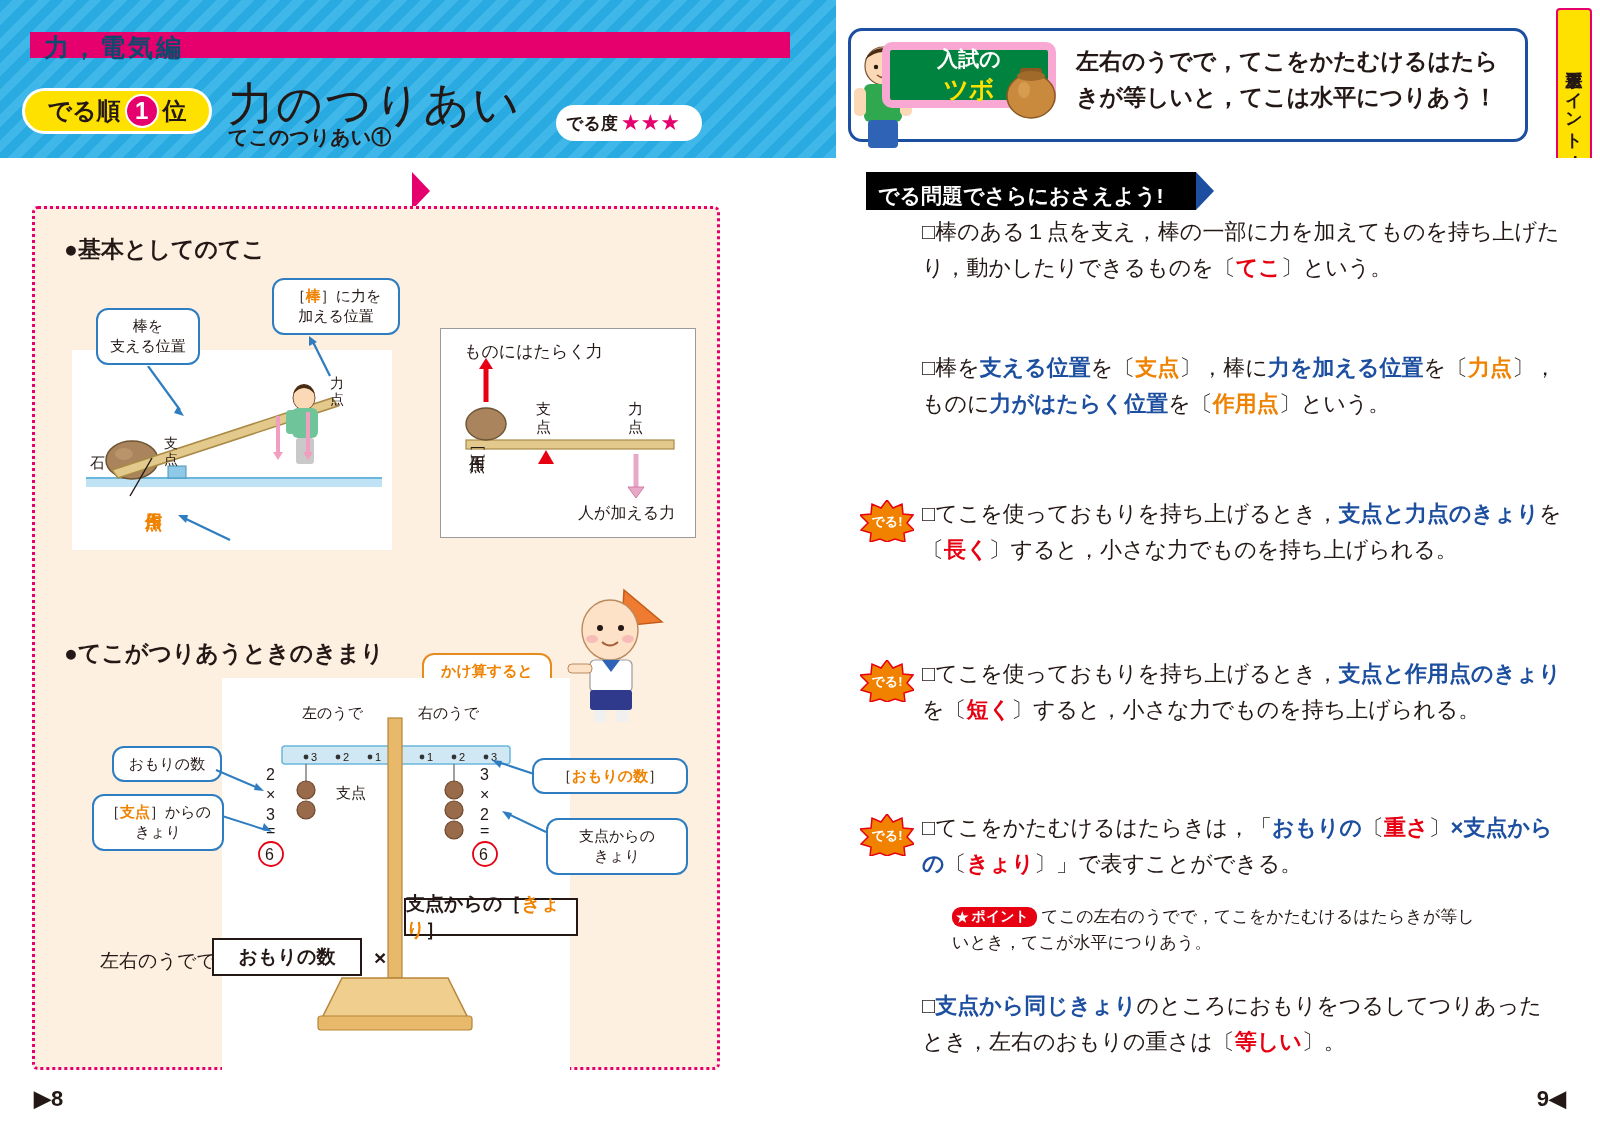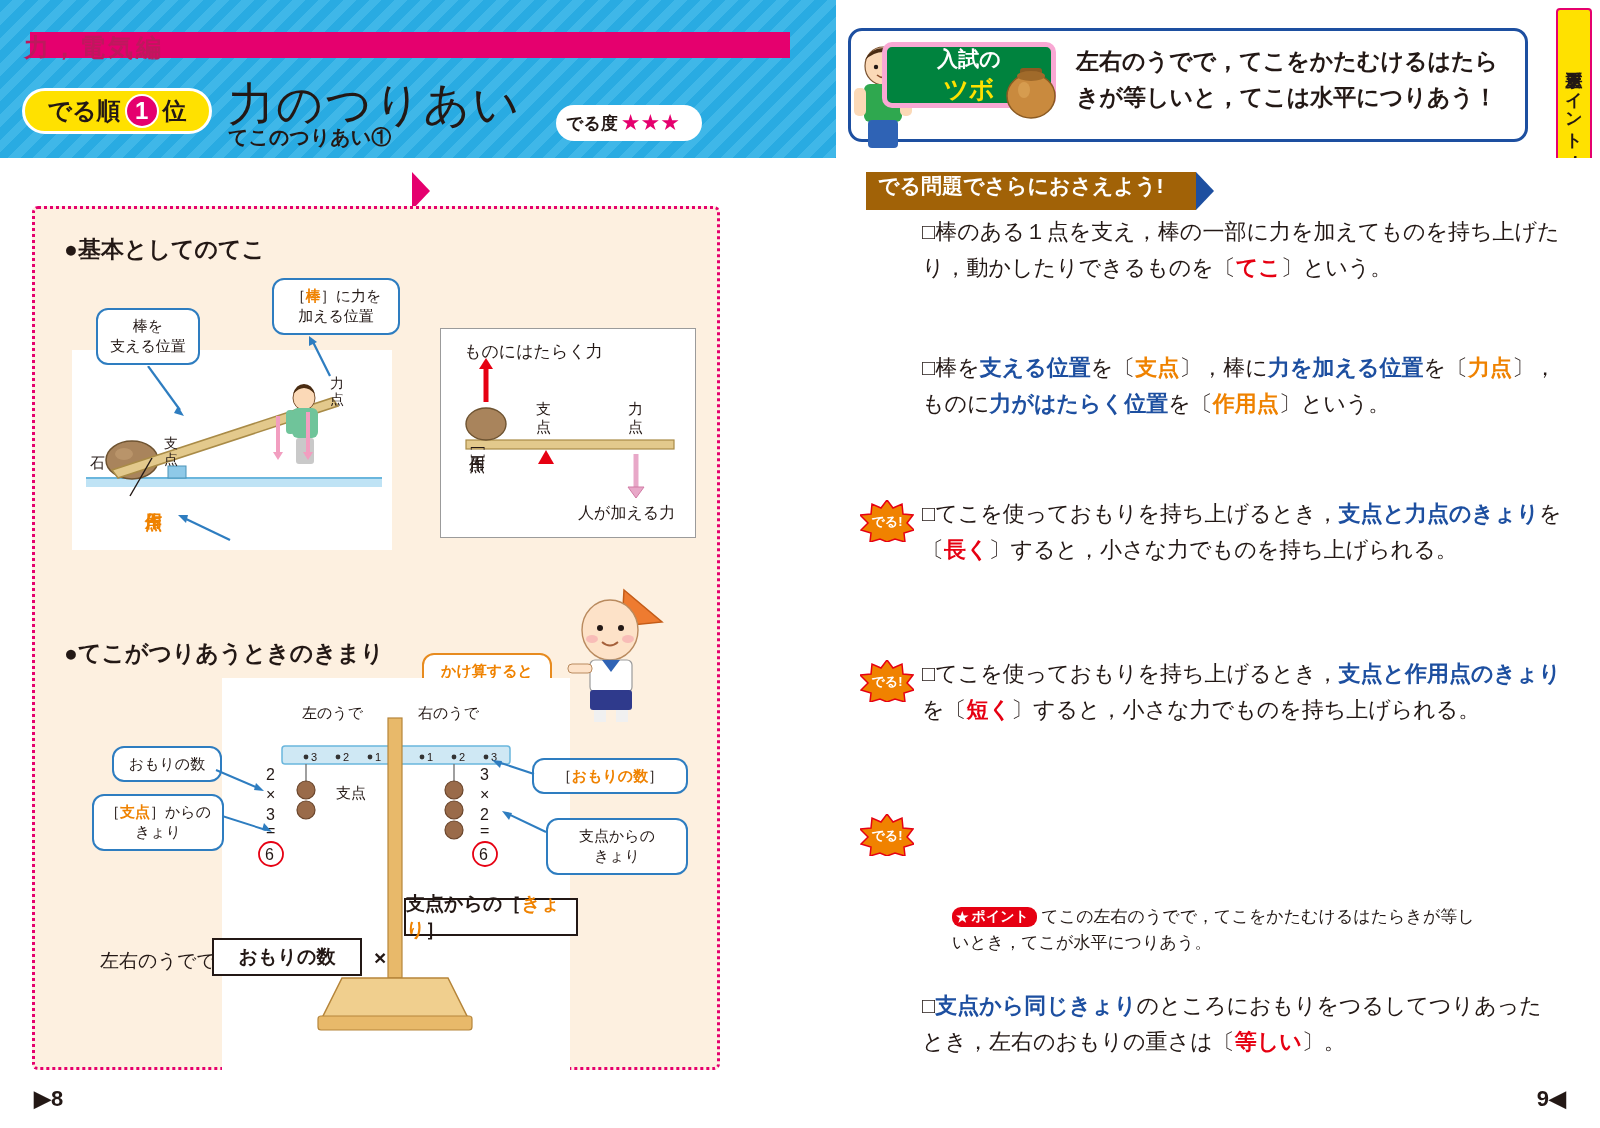--- a/index.html
+++ b/index.html
@@ -18,22 +18,22 @@
   }
   .header-band.right-white {
     position: absolute; left: 836px; top: 0; width: 764px; height: 158px;
     background: #ffffff;
   }
   .pink-bar {
     position: absolute; left: 30px; top: 32px; width: 760px; height: 26px;
     background: #e5006e;
   }
   .unit-label {
-    position: absolute; left: 24px; top: 31px;
-    color: #be185d; font-size: 25px; font-weight: bold;
+    position: absolute; left: 44px; top: 31px;
+    color: #0c4a6e; font-size: 25px; font-weight: bold;
     letter-spacing: 3px;
   }
   .rank-badge {
     position: absolute; left: 22px; top: 88px; width: 190px; height: 46px;
     background: #ffe100; border: 3px solid #ffffff; border-radius: 23px;
     display: flex; align-items: center; justify-content: center; gap: 4px;
   }
   .rank-badge .t1 { font-size: 24px; font-weight: bold; color: #231815; }
   .rank-badge .circ {
     width: 34px; height: 34px; border-radius: 50%;
@@ -57,21 +57,21 @@
   }
   .deru-do .lbl { font-size: 17px; font-weight: bold; color: #231815; }
   .star { color: #e5006e; font-size: 22px; line-height: 1; }
   
   .tsubo-box {
     position: absolute; left: 848px; top: 28px; width: 680px; height: 114px;
     background: #ffffff; border: 3px solid #1d4fa0; border-radius: 14px;
   }
   .tsubo-green {
     position: absolute; left: 882px; top: 42px; width: 174px; height: 66px;
-    background: #00833e; border: 5px solid #f9a8d4; border-radius: 10px;
+    background: #00833e; border: 8px solid #f9a8d4; border-radius: 10px;
     display: flex; flex-direction: column; align-items: center; justify-content: center;
   }
   .tsubo-green span { color: #fff; font-weight: bold; }
   .tsubo-green .l1 { font-size: 21px; }
   .tsubo-green .l2 { font-size: 25px; color: #ffe100; }
   .tsubo-text {
     position: absolute; left: 1076px; top: 44px; width: 430px;
     font-size: 23px; line-height: 1.55; color: #231815; font-weight: bold;
   }
   .boy {
@@ -121,21 +121,21 @@
   
   .formula-box {
     position:absolute; background:#fff; border:2px solid #231815;
     display:flex; align-items:center; justify-content:center;
     font-size:19px; font-weight:bold; color:#231815;
   }
   
   .right-col { position:absolute; left:836px; top:158px; width:764px; height:970px; background:#fff; }
   .prob-tab {
     position:absolute; left:30px; top:14px; width:330px; height:38px;
-    background:#a16207; display:flex; align-items:flex-start; padding-left:12px;
+    background:#000000; display:flex; align-items:flex-end; padding-left:12px;
   }
   .prob-tab span { color:#fff; font-size:21px; font-weight:bold; }
   .prob-arrow {
     position:absolute; left:360px; top:14px; width:0;height:0;
     border-top:19px solid transparent;border-bottom:19px solid transparent;
     border-left:18px solid #1d4fa0;
   }
   .q-item { position:absolute; width:640px; font-size:22px; line-height:1.62; color:#231815; }
   .blue { color:#1d4fa0; font-weight:bold; }
   .red { color:#e60012; font-weight:bold; }
@@ -426,21 +426,21 @@
             <polygon points="27,0 33,8 42,4 43,14 53,15 47,23 54,30 44,33 45,42 35,39 27,42 20,39 10,42 11,33 1,30 8,23 0,15 11,14 12,4 21,8" fill="#f08200" stroke="#e60012" stroke-width="1.5"></polygon>
             <text x="27" y="26" font-size="13" font-weight="bold" fill="#ffffff" text-anchor="middle" font-family="Liberation Sans, sans-serif">でる!</text>
           </svg></div><span><span>□てこを使っておもりを持ち上げるとき，</span><span class="blue">支点と力点のきょり</span><span>を〔</span><span class="red">長く</span><span>〕すると，小さな力でものを持ち上げられる。</span></span></div>
       <div class="q-item" style="left: 86px; top: 498px;"><div style="position: absolute; left: -62px; top: 4px; width: 54px; height: 42px;"><svg viewBox="0 0 54 42" width="54" height="42">
             <polygon points="27,0 33,8 42,4 43,14 53,15 47,23 54,30 44,33 45,42 35,39 27,42 20,39 10,42 11,33 1,30 8,23 0,15 11,14 12,4 21,8" fill="#f08200" stroke="#e60012" stroke-width="1.5"></polygon>
             <text x="27" y="26" font-size="13" font-weight="bold" fill="#ffffff" text-anchor="middle" font-family="Liberation Sans, sans-serif">でる!</text>
           </svg></div><span><span>□てこを使っておもりを持ち上げるとき，</span><span class="blue">支点と作用点のきょり</span><span>を〔</span><span class="red">短く</span><span>〕すると，小さな力でものを持ち上げられる。</span></span></div>
       <div class="q-item" style="left: 86px; top: 652px;"><div style="position: absolute; left: -62px; top: 4px; width: 54px; height: 42px;"><svg viewBox="0 0 54 42" width="54" height="42">
             <polygon points="27,0 33,8 42,4 43,14 53,15 47,23 54,30 44,33 45,42 35,39 27,42 20,39 10,42 11,33 1,30 8,23 0,15 11,14 12,4 21,8" fill="#f08200" stroke="#e60012" stroke-width="1.5"></polygon>
             <text x="27" y="26" font-size="13" font-weight="bold" fill="#ffffff" text-anchor="middle" font-family="Liberation Sans, sans-serif">でる!</text>
-          </svg></div></div>
+          </svg></div><span><span>□てこをかたむけるはたらきは，「</span><span class="blue">おもりの</span><span>〔</span><span class="red">重さ</span><span>〕</span><span class="blue">×支点からの</span><span>〔</span><span class="red">きょり</span><span>〕」で表すことができる。</span></span></div>
       <div class="q-item" style="left: 86px; top: 830px;"><span><span>□</span><span class="blue">支点から同じきょり</span><span>のところにおもりをつるしてつりあったとき，左右のおもりの重さは〔</span><span class="red">等しい</span><span>〕。</span></span></div>
     </div>
 
   <div id="point-note-wrap" style="position:absolute;left:116px;top:746px;width:540px;">
     <span class="point-badge">
       <span>★</span>
       <span>ポイント</span>
     </span>
     <span class="point-note">てこの左右のうでで，てこをかたむけるはたらきが等しいとき，てこが水平につりあう。</span>
   </div>

